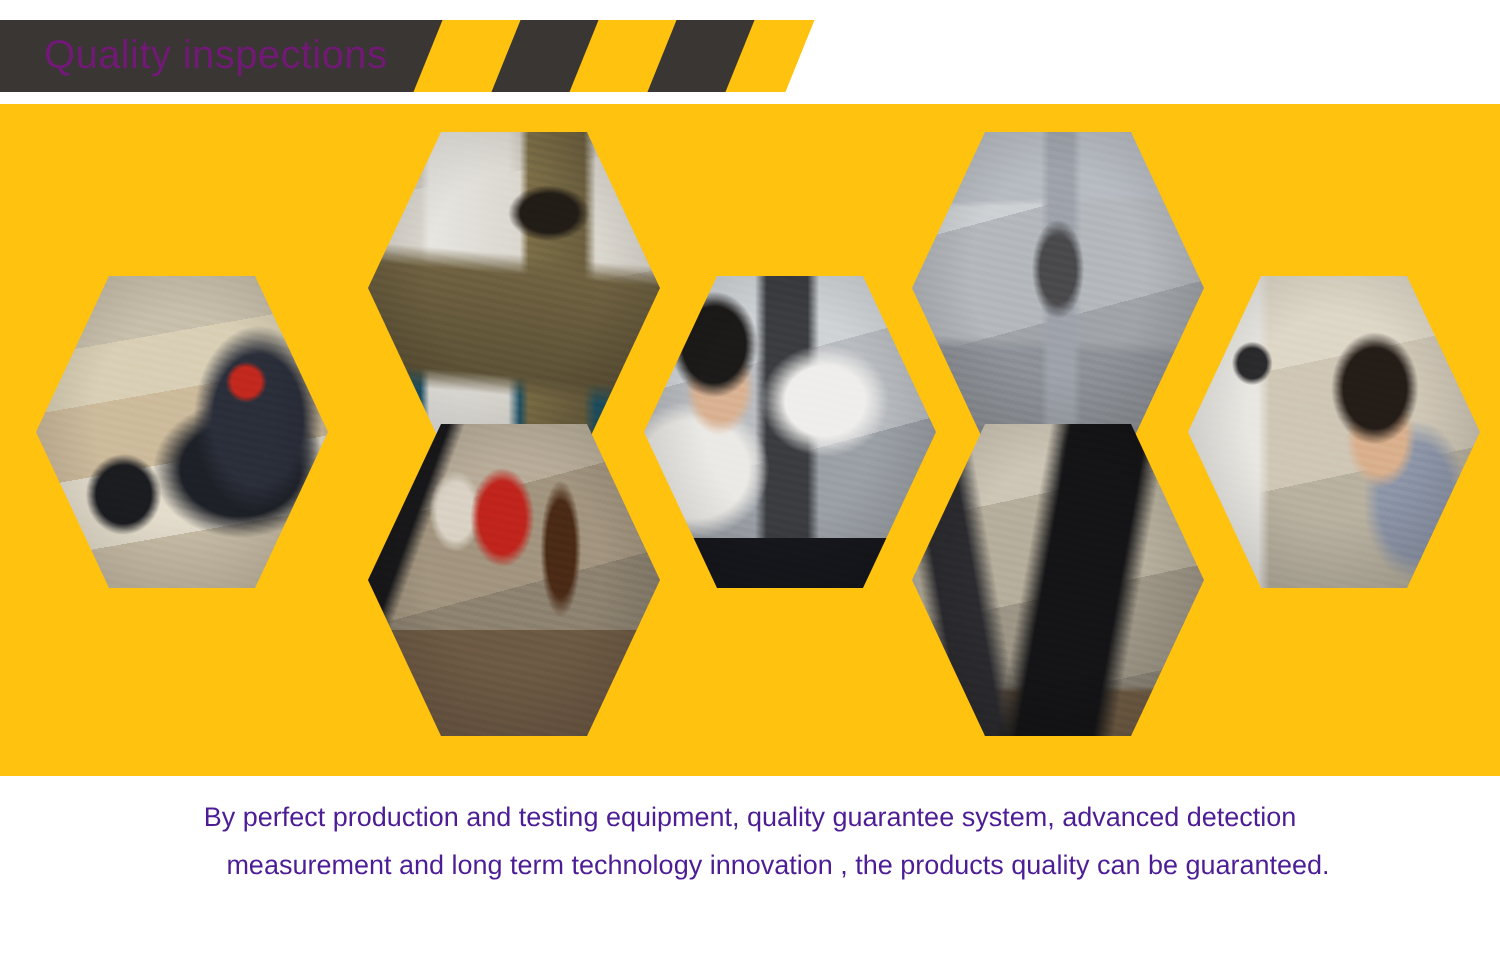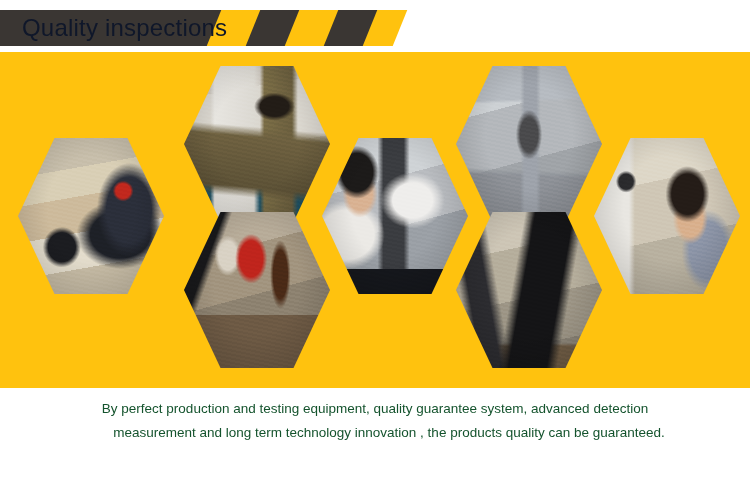--- a/index.html
+++ b/index.html
@@ -31,23 +31,23 @@
     left: 0;
     top: 0;
     width: 232px;
     height: 36px;
     background: #3a3633;
   }
   #header-title {
     position: absolute;
     left: 22px;
     top: 6px;
-    font-size: 24px;
+    font-size: 20px;
     line-height: 24px;
-    color: #0f172a;
+    color: #701a75;
     letter-spacing: .2px;
     white-space: nowrap;
     z-index: 4;
   }
   .stripe {
     position: absolute;
     top: -6px;
     height: 48px;
     width: 42px;
     transform: skewX(-22deg);
@@ -174,21 +174,21 @@
     height: 93px;
     background: #ffffff;
   }
   .cap-line {
     position: absolute;
     left: 0;
     width: 750px;
     text-align: center;
     font-family: "Liberation Sans", sans-serif;
     font-size: 13.5px;
-    color: #14532d;
+    color: #4c1d95;
     white-space: nowrap;
   }
   #cap-line-1 { top: 9px; }
   #cap-line-2 { top: 33px; margin-left: 14px; }
   #cap-line-3 { top: 57px; }
 </style>
 </head>
 <body>
 
 <div id="page">

